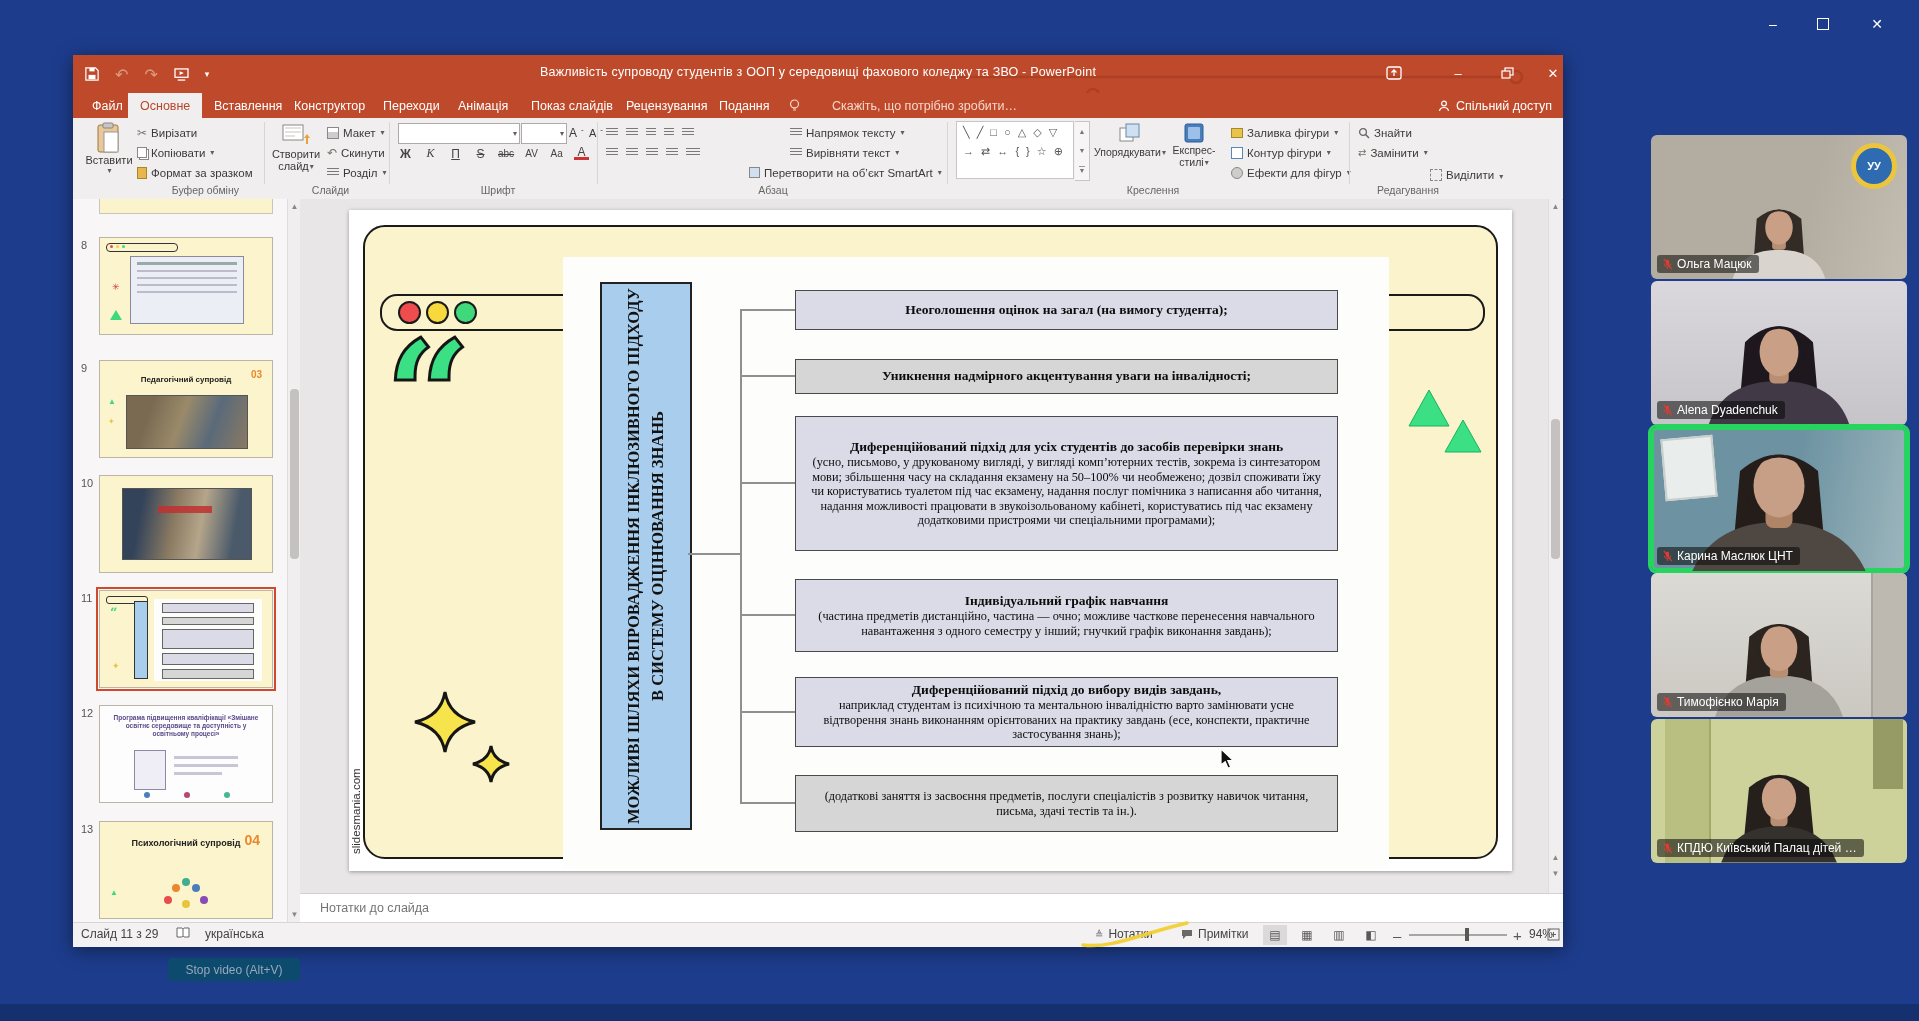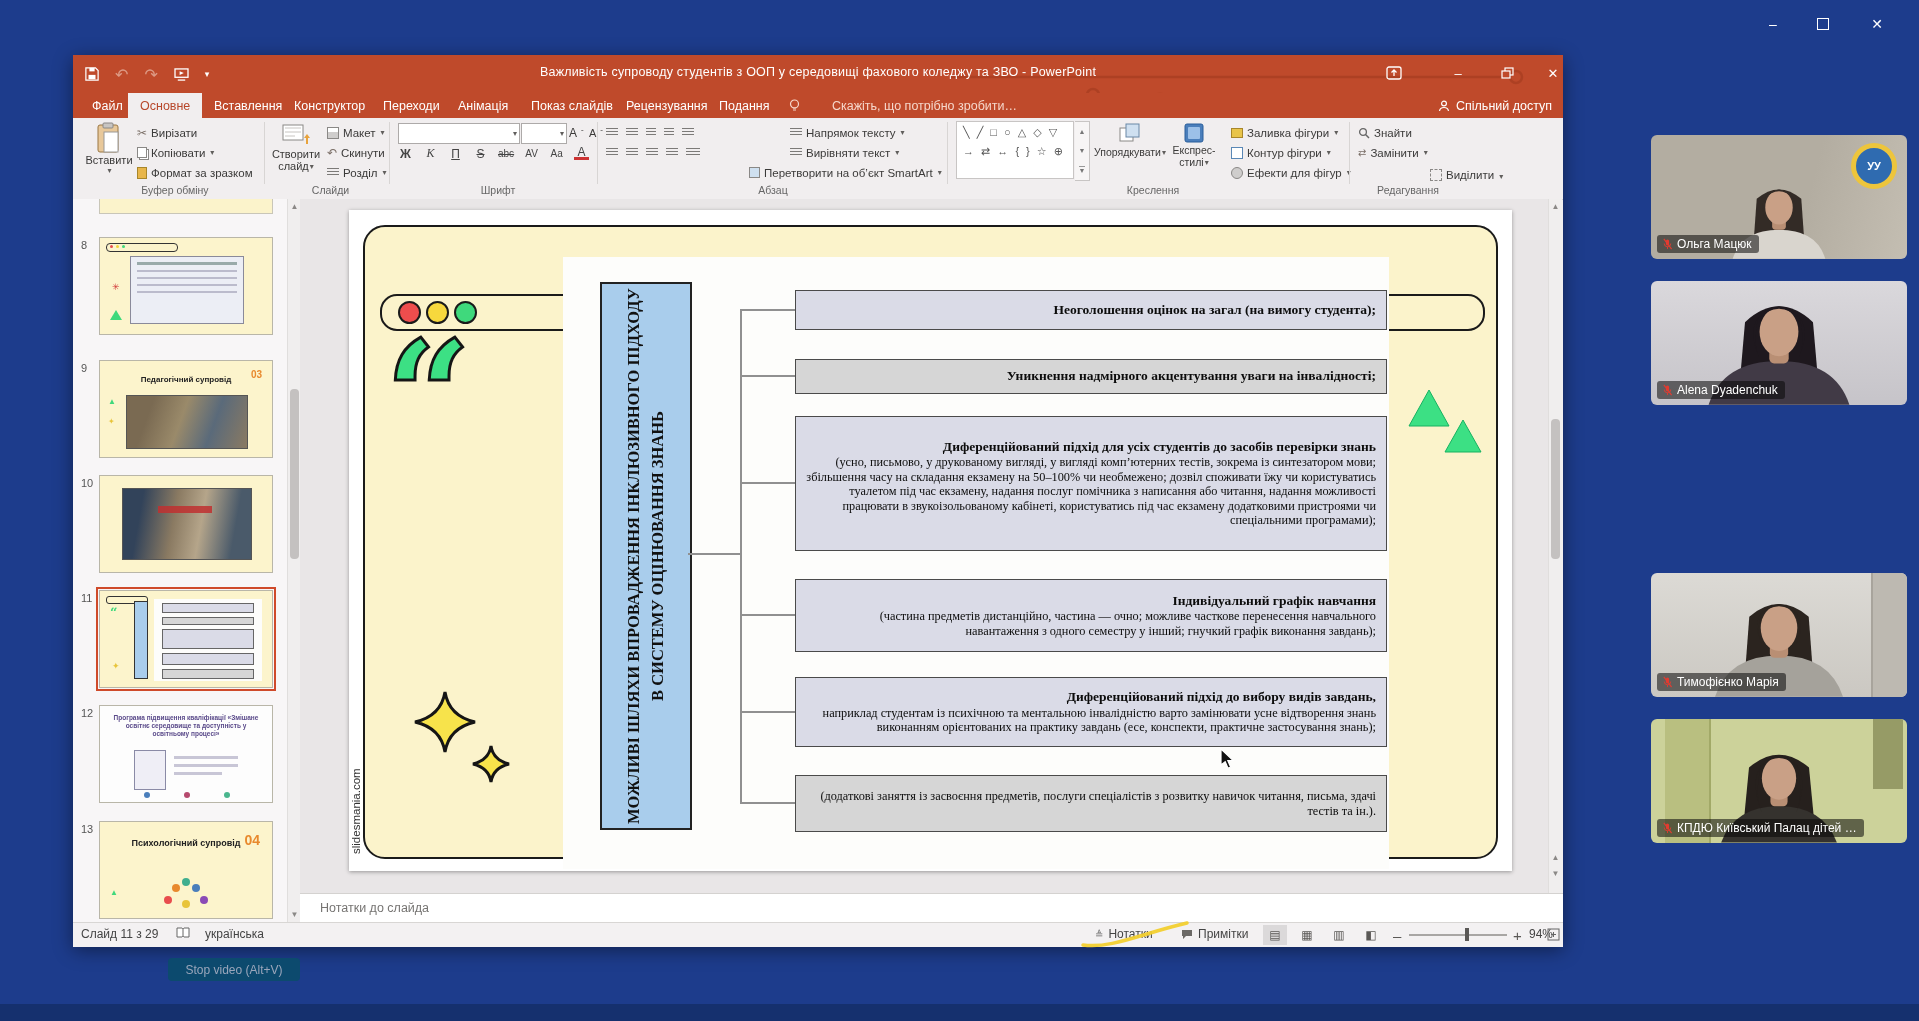--- a/index.html
+++ b/index.html
@@ -46,38 +46,38 @@
   .pill{position:absolute;height:33px;background:#fbf3cb;border:2px solid #1a1a1a;border-radius:17px;z-index:2;}
   .dot{position:absolute;top:5px;width:19px;height:19px;border-radius:50%;border:2px solid #1a1a1a;}
   .wpanel{position:absolute;left:214px;top:47px;width:826px;height:612px;background:#fdfdfb;z-index:3;}
   .bluebox{position:absolute;left:251px;top:72px;width:88px;height:544px;background:#a9cdec;border:2px solid #222;z-index:4;
     display:flex;align-items:center;justify-content:center;}
   .vtext{writing-mode:vertical-rl;transform:rotate(180deg);font-family:"Liberation Serif",serif;font-weight:bold;
     font-size:16.5px;line-height:1.45;text-align:center;color:#111;}
   .quote{position:absolute;left:36px;top:118px;font-family:"DejaVu Serif",serif;font-weight:bold;font-size:150px;line-height:.9;
     color:#3ce084;-webkit-text-stroke:3px #151515;z-index:2;}
   .conn{position:absolute;background:#909090;z-index:4;}
-  .sbox{position:absolute;left:446px;width:592px;background:#dadbe7;border:1.5px solid #4a4a4a;z-index:5;
-    display:flex;flex-direction:column;justify-content:center;text-align:right;
+  .sbox{position:absolute;left:446px;width:543px;background:#dadbe7;border:1.5px solid #4a4a4a;z-index:5;
+    display:flex;flex-direction:column;justify-content:center;text-align:center;
     font-family:"Liberation Serif",serif;color:#0c0c0c;padding:2px 10px;box-sizing:border-box;overflow:hidden;}
   .sbox.grey{background:#d6d6d6;}
   .bh{font-weight:bold;font-size:13.5px;line-height:1.22;}
   .bb{font-size:12.3px;line-height:1.18;}
   .tri{position:absolute;z-index:2;}
   .spark{position:absolute;z-index:2;}
   .watermark{position:absolute;left:1px;top:494px;height:150px;z-index:2;
     writing-mode:vertical-rl;transform:rotate(180deg);font-size:11.5px;color:#333;}
   
   .notesbar{left:227px;top:838px;width:1263px;height:29px;background:#fff;border-top:1px solid #d4d2d0;}
   .statusbar{left:0;top:867px;width:1490px;height:24px;background:#f3f1f2;border-top:1px solid #d8d6d4;font-size:12px;color:#444;}
   .sitem{position:absolute;top:4px;display:flex;align-items:center;gap:5px;}
   .vbtn{position:absolute;top:2px;width:24px;height:20px;display:flex;align-items:center;justify-content:center;color:#5a5856;font-size:12px;}
   .vbtn.on{background:#dbd9da;}
   
-  .tile{left:1651px;width:256px;height:124px;border-radius:6px;overflow:hidden;background:#888;text-decoration:underline;}
+  .tile{left:1651px;width:256px;height:144px;border-radius:6px;overflow:hidden;background:#888;text-decoration:underline;}
   .tile.active{box-shadow:0 0 0 3px #27d45f inset, 0 0 0 3px #27d45f;}
   .badge{position:absolute;left:6px;bottom:6px;background:rgba(8,8,8,.55);border-radius:3px;color:#fff;font-size:12px;
     display:flex;align-items:center;gap:4px;padding:2px 7px 2px 5px;white-space:nowrap;max-width:236px;overflow:hidden;}
   .person{position:absolute;}
   .zctrl{top:12px;display:flex;align-items:center;justify-content:center;width:30px;height:24px;color:#fff;font-size:14px;}
   .tooltip{left:168px;top:958px;width:132px;height:23px;background:#0c4a6e;border-radius:4px;color:#9aa6bb;
     font-size:12px;display:flex;align-items:center;justify-content:center;}
 </style>
 </head>
 <body>
@@ -205,21 +205,21 @@
         </div>
       <div class="ritem" style="left:64px;top:26px;">
           <span class="sq" style="width:8px;height:9px;box-shadow:2px 2px 0 -1px #fff,2px 2px 0 0 #8a8886;"></span>
           <span>Копіювати</span>
           <span class="dd">▾</span>
         </div>
       <div class="ritem" style="left:64px;top:46px;">
           <span class="sq" style="background:#e8b64a;border-color:#a8862a;width:8px;height:10px;"></span>
           <span>Формат за зразком</span>
         </div>
-      <div class="glab" style="left:32px;width:140px;">Буфер обміну</div>
+      <div class="glab" style="left:26px;width:140px;text-align:right;">Буфер обміну</div>
       <div class="gsep" style="left:191px;"></div>
 
       <div class="bigbtn" style="left:199px;top:4px;width:48px;">
         <svg width="28" height="26" viewBox="0 0 28 26">
             <rect x="1" y="3" width="20" height="15" fill="#fff" stroke="#8a8886"></rect>
             <path d="M22 16 l3 -4 l3 4 l-2 0 l0 6 l-2 0 l0 -6 z" fill="#e8a33d"></path>
             <path d="M3 6 h16 M3 10 h16 M3 14 h10" stroke="#c8c5c2"></path>
           </svg>
         <span>Створити</span>
         <span style="display:flex;align-items:center;">
@@ -636,20 +636,41 @@
       <svg width="11" height="12" viewBox="0 0 24 26">
           <path d="M12 3a3.5 3.5 0 0 1 3.5 3.5v6a3.5 3.5 0 0 1-7 0v-6A3.5 3.5 0 0 1 12 3z" fill="#e23b30"></path>
           <path d="M5 12a7 7 0 0 0 14 0" stroke="#e23b30" stroke-width="2" fill="none"></path>
           <rect x="11" y="19" width="2" height="5" fill="#e23b30"></rect>
           <line x1="4" y1="2" x2="21" y2="24" stroke="#e23b30" stroke-width="2.6"></line>
         </svg>
       <span>Alena Dyadenchuk</span>
     </div>
   </div>
 
+  <div class="ab tile active" style="top:427px;background:linear-gradient(100deg,#6d93a2 55%,#9db6bd);">
+    <div class="ab" style="left:12px;top:10px;width:48px;height:58px;background:#e9edec;border:2px solid #c9cfcd;transform:rotate(-5deg);"></div>
+    <svg class="person" style="left:13px;bottom:-8px;" width="230" height="150" viewBox="0 0 140 100">
+      <path d="M44 28 Q70 6 96 28 L100 74 Q70 82 40 74 Z" fill="#241d1a"></path>
+      <path d="M10 100 Q24 62 70 62 Q116 62 130 100 Z" fill="#4e4742"></path>
+      <rect x="61" y="48" width="18" height="18" rx="5" fill="#b08466"></rect>
+      <ellipse cx="70" cy="38" rx="17" ry="21" fill="#c79f86"></ellipse>
+      <path d="M51 28 Q70 10 89 28 Q83 18 70 17 Q57 18 51 28 Z" fill="#241d1a"></path>
+      <path d="M52 26 Q47 48 53 60 Q43 38 52 26 Z" fill="#241d1a"></path>
+        <path d="M88 26 Q93 48 87 60 Q97 38 88 26 Z" fill="#241d1a"></path>
+    </svg>
+    <div class="badge">
+      <svg width="11" height="12" viewBox="0 0 24 26">
+          <path d="M12 3a3.5 3.5 0 0 1 3.5 3.5v6a3.5 3.5 0 0 1-7 0v-6A3.5 3.5 0 0 1 12 3z" fill="#e23b30"></path>
+          <path d="M5 12a7 7 0 0 0 14 0" stroke="#e23b30" stroke-width="2" fill="none"></path>
+          <rect x="11" y="19" width="2" height="5" fill="#e23b30"></rect>
+          <line x1="4" y1="2" x2="21" y2="24" stroke="#e23b30" stroke-width="2.6"></line>
+        </svg>
+      <span>Карина Маслюк ЦНТ</span>
+    </div>
+  </div>
 
   <div class="ab tile" style="top:573px;background:linear-gradient(#dcdad5,#cbc8c2);">
     <div class="ab" style="right:0;top:0;width:34px;height:144px;background:#bdb9b1;border-left:2px solid #a8a49c;"></div>
     <svg class="person" style="left:48px;bottom:0;" width="160" height="115" viewBox="0 0 140 100">
       <path d="M44 30 Q70 8 96 30 L99 70 Q70 78 41 70 Z" fill="#2b241f"></path>
       <path d="M14 100 Q26 64 70 64 Q114 64 126 100 Z" fill="#a5a29b"></path>
       <rect x="62" y="50" width="16" height="16" rx="4" fill="#b98f74"></rect>
       <ellipse cx="70" cy="40" rx="16" ry="20" fill="#c9a086"></ellipse>
       <path d="M52 30 Q70 12 88 30 Q82 20 70 19 Q58 20 52 30 Z" fill="#2b241f"></path>
       <path d="M54 28 Q50 46 55 54 Q47 38 54 28 Z" fill="#2b241f"></path>

